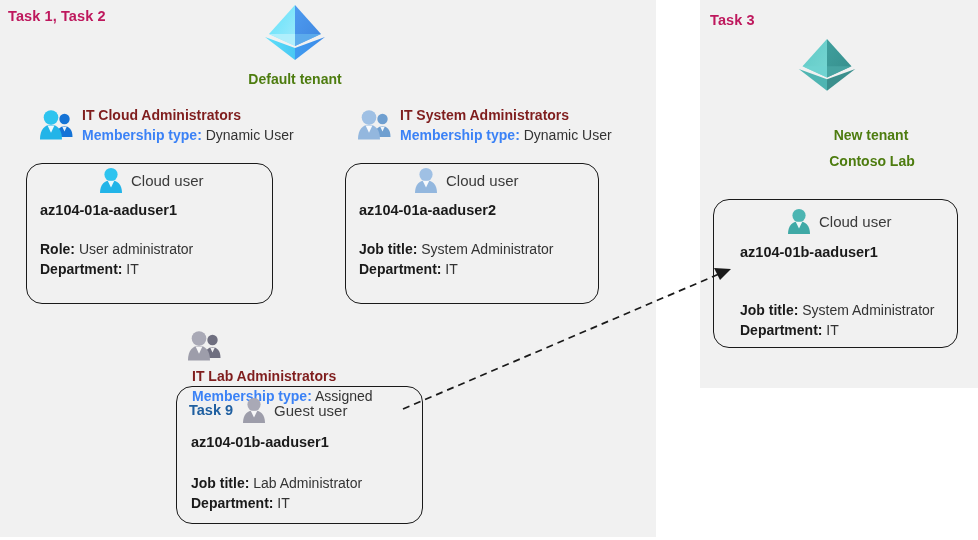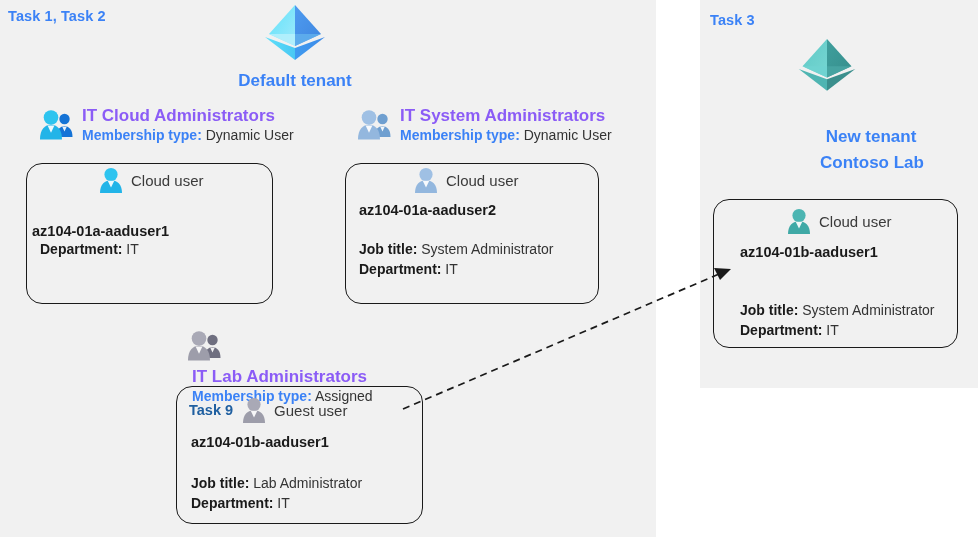--- a/index.html
+++ b/index.html
@@ -19,30 +19,30 @@
     position: absolute;
     background: #f1f1f1;
   }
   #panel-left  { left: 0;     top: 0;   width: 656px; height: 537px; }
   #panel-right { left: 700px; top: 0;   width: 278px; height: 388px; }
 
   .task-label {
     position: absolute;
     font-size: 14.5px;
     font-weight: bold;
-    color: #3b82f6;
+    color: #be185d;
     letter-spacing: .1px;
     white-space: nowrap;
   }
 
   .tenant-title {
     position: absolute;
-    font-size: 17px;
-    font-weight: bold;
-    color: #3b82f6;
+    font-size: 14px;
+    font-weight: bold;
+    color: #4d7c0f;
     white-space: nowrap;
     text-align: center;
   }
 
   
   .card {
     position: absolute;
     border: 1.6px solid #1a1a1a;
     border-radius: 16px;
     background: transparent;
@@ -51,24 +51,24 @@
 
   
   .group {
     position: absolute;
     display: flex;
     align-items: flex-start;
     white-space: nowrap;
   }
   .group .grp-text { margin-left: 6px; }
   .group .grp-name {
-    font-size: 17px;
+    font-size: 14px;
     font-weight: bold;
     line-height: 19px;
-    color: #8b5cf6;
+    color: #7f1d1d;
   }
   .group .grp-sub {
     font-size: 14px;
     line-height: 20px;
     color: #333333;
   }
   .group .grp-sub b { color: #3b82f6; font-weight: bold; }
 
   
   .user-row {
@@ -198,22 +198,26 @@
 <div class="user-row" style="left:98px; top:166px;">
   <span>
     <svg class="icon" width="26" height="28" viewBox="0 0 26 28" aria-hidden="true">
       <circle cx="13" cy="8.5" r="6.6" fill="#2ec4ef"></circle>
       <path d="M2 27 C2 18 7 14.2 13 14.2 C19 14.2 24 18 24 27 Z" fill="#22b4e8"></path>
       <path d="M9.7 14.8 L13 21.6 L16.3 14.8 Z" fill="#ffffff" opacity=".92"></path>
     </svg>
   </span>
   <span class="user-kind">Cloud user</span>
 </div>
-<div class="upn" style="left:32px; top:202px;margin-top:21px;">az104-01a-aaduser1</div>
+<div class="upn" style="left:40px; top:202px;">az104-01a-aaduser1</div>
 <div class="attrs" style="left:40px; top:239px;">
+  <div>
+    <b>Role:</b>
+    <span>User administrator</span>
+  </div>
   <div>
     <b>Department:</b>
     <span>IT</span>
   </div>
 </div>
 
 <div class="group" style="left:356px; top:106px;">
   <span>
     <svg class="icon" width="38" height="40" viewBox="0 0 38 40" aria-hidden="true">
       <circle cx="26.5" cy="13" r="5.2" fill="#6f9fd0"></circle>

